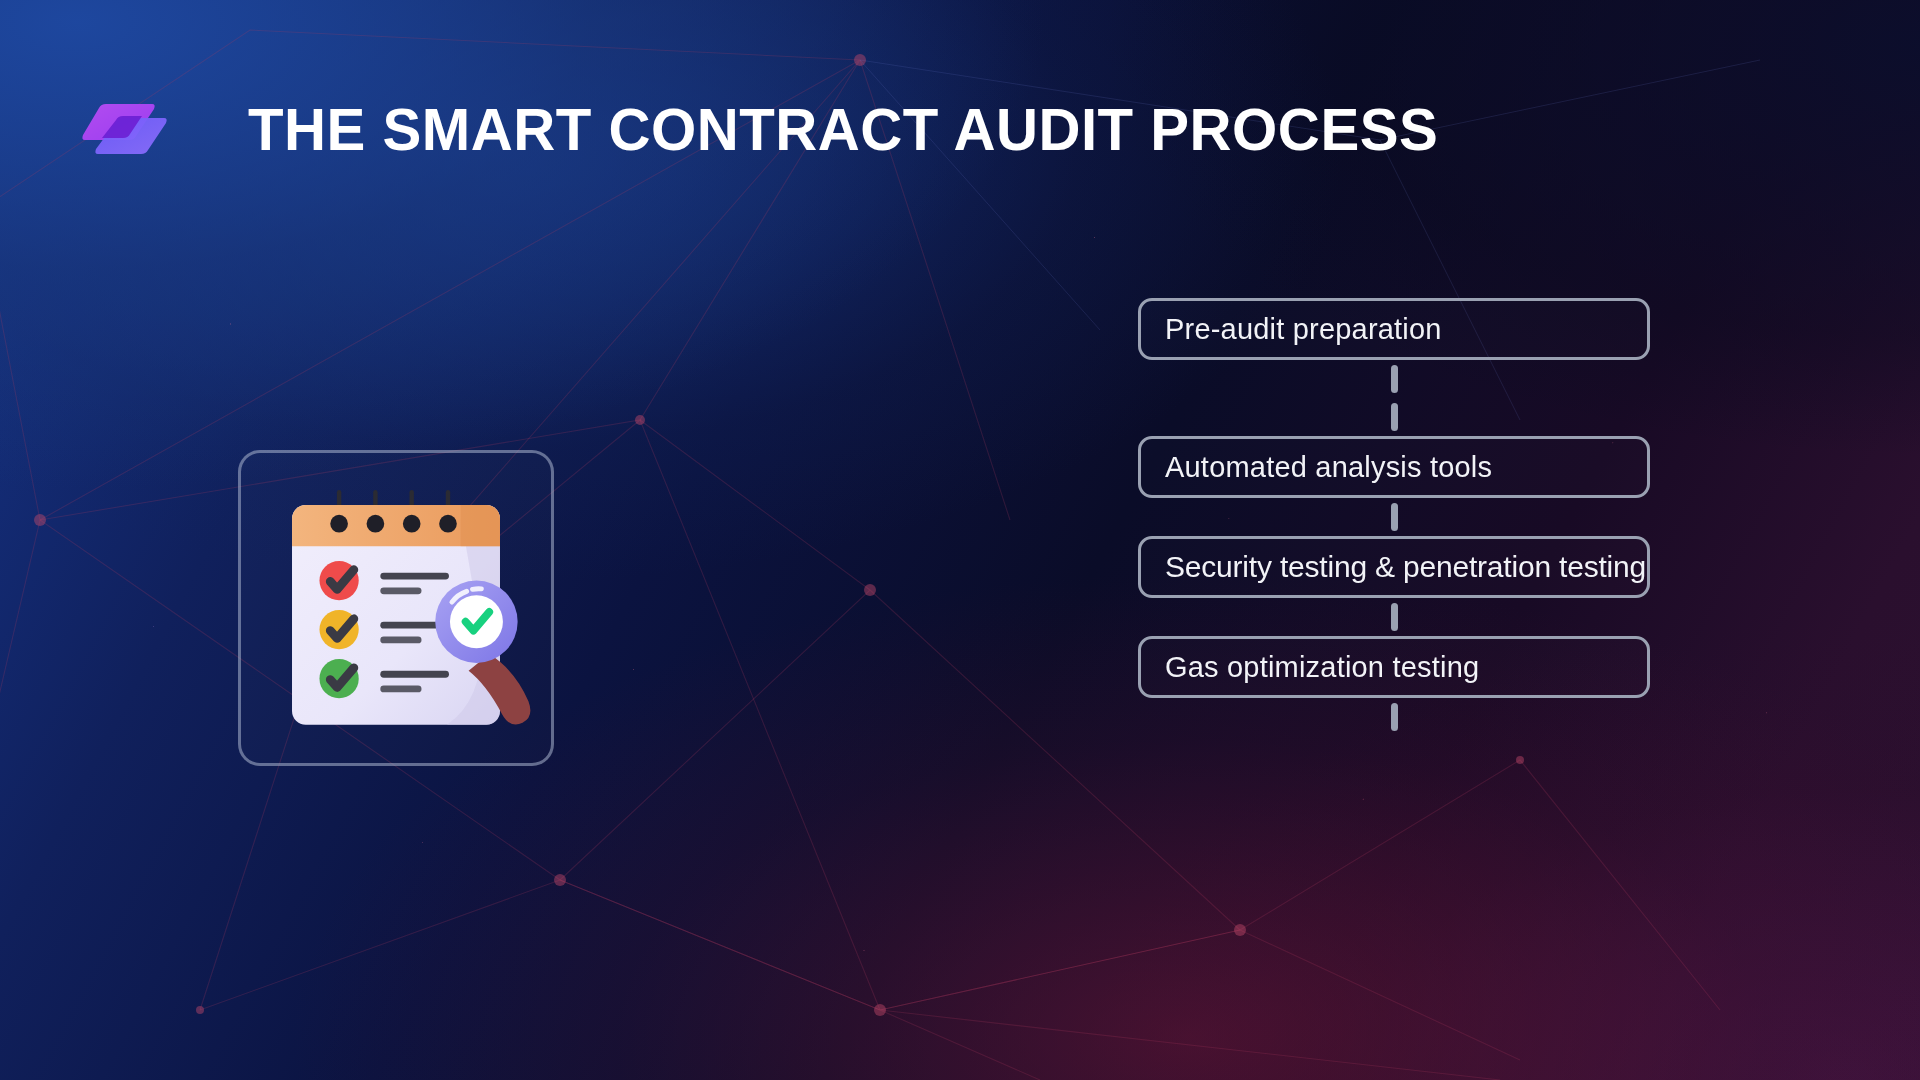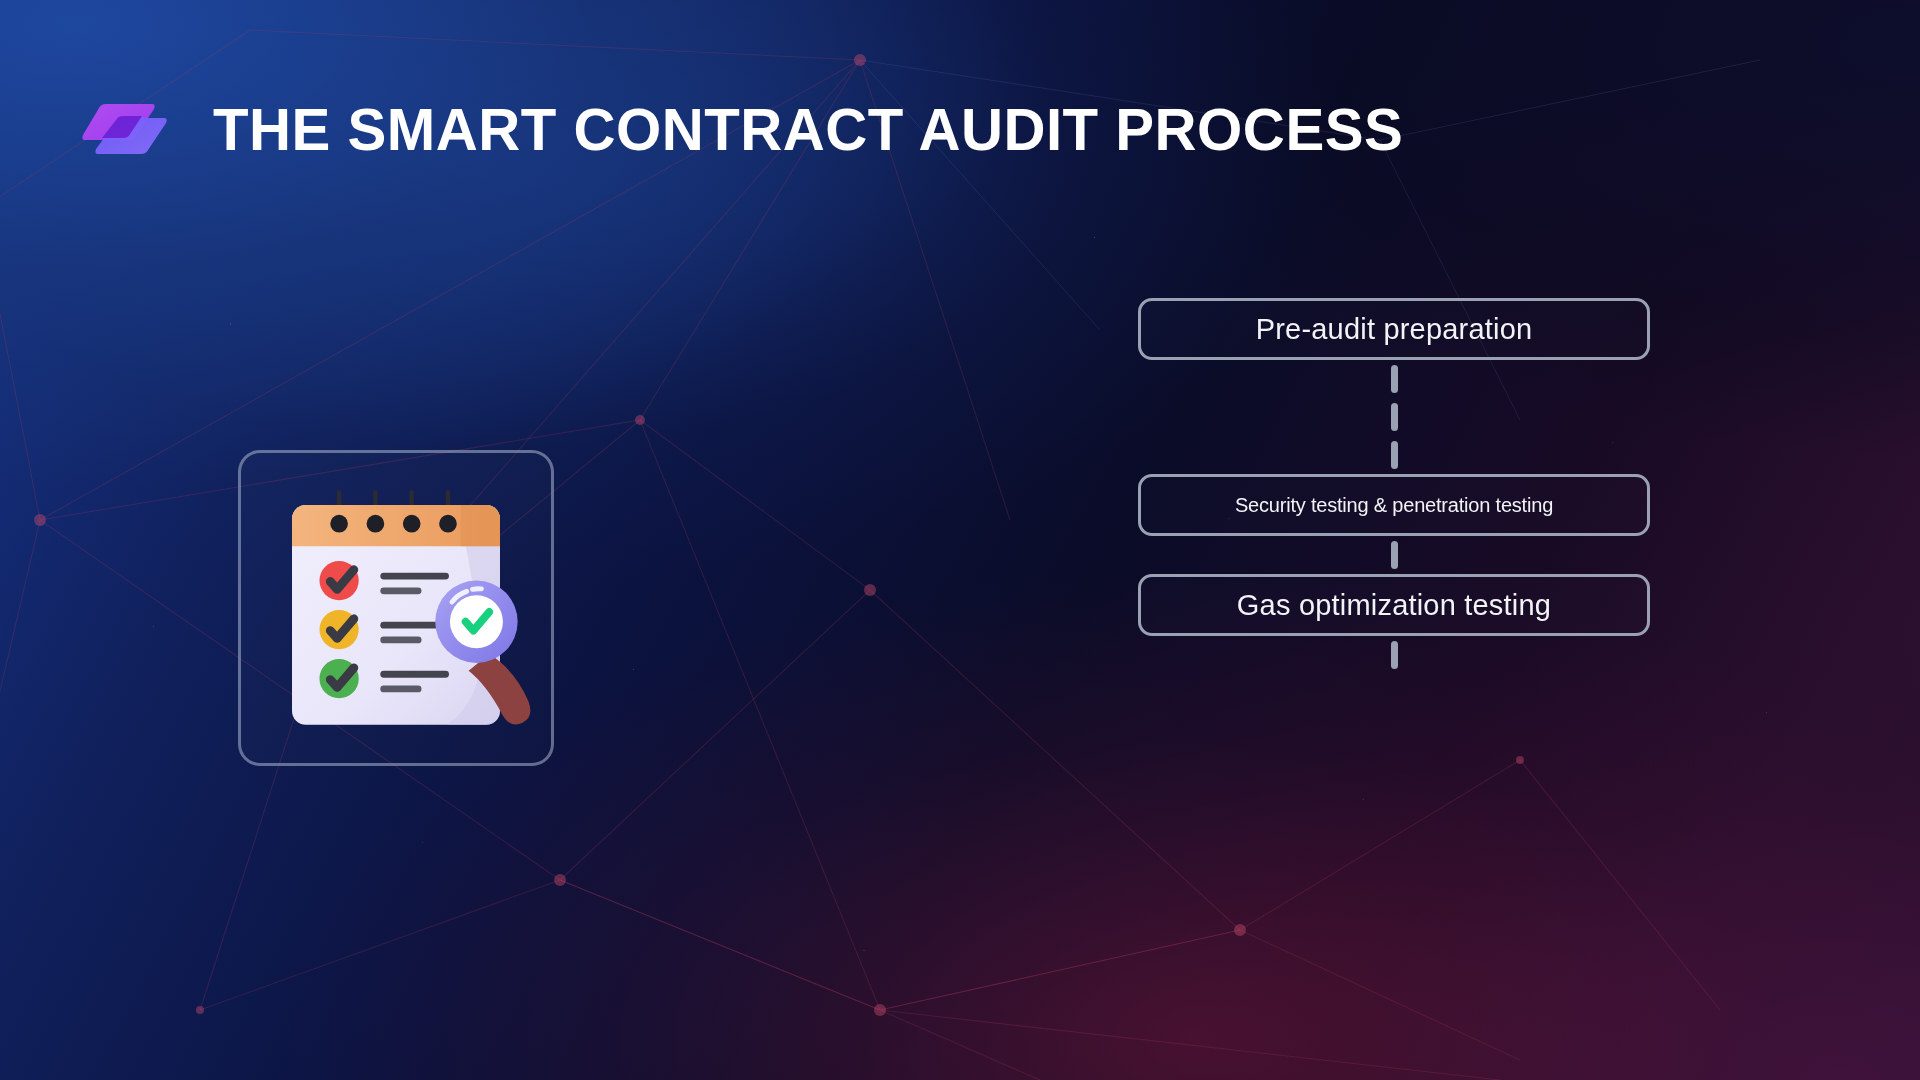--- a/index.html
+++ b/index.html
@@ -37,21 +37,21 @@
       radial-gradient(1.5px 1.5px at 92% 66%, rgba(255,120,150,0.30), transparent 60%),
       radial-gradient(1.5px 1.5px at 64% 48%, rgba(255,120,150,0.25), transparent 60%),
       radial-gradient(1.2px 1.2px at 8% 58%, rgba(220,160,255,0.25), transparent 60%);
     pointer-events:none;
   }
   #netlayer { position:absolute; inset:0; pointer-events:none; }
 
   
   #header {
     position:absolute; left:78px; top:96px;
-    display:flex; align-items:center; gap:45px;
+    display:flex; align-items:center; gap:80px;
   }
   #logo { width:90px; height:68px; flex:0 0 auto; }
   #title {
     color:#ffffff;
     font-size:60px;
     font-weight:bold;
     letter-spacing:0.5px;
     line-height:1;
     white-space:nowrap;
     font-family:"Liberation Sans", sans-serif;
@@ -73,32 +73,32 @@
   #flowchart {
     position:absolute; left:1138px; top:298px;
     width:512px;
     display:flex; flex-direction:column; align-items:center;
   }
   .flow-box {
     width:512px; height:62px;
     border:3px solid #9aa1b2;
     border-radius:14px;
     background:rgba(255,255,255,0.012);
-    display:flex; align-items:center; justify-content:center;
-    padding:0 8px;
+    display:flex; align-items:center; justify-content:flex-start;
+    padding:0 24px;
   }
   .flow-label {
     color:#f2f3f7;
     font-size:29px;
     font-weight:300;
     letter-spacing:0.2px;
     white-space:nowrap;
     font-family:"Liberation Sans", sans-serif;
   }
-  .flow-box.tight .flow-label { font-size:20px; letter-spacing:-0.2px; }
+  .flow-box.tight .flow-label { font-size:30px; letter-spacing:-0.2px; }
   .flow-connector {
     width:7px; height:28px;
     background:#9aa1b2;
     border-radius:4px;
     margin:5px 0;
   }
 </style>
 </head>
 <body>
 
@@ -227,20 +227,23 @@
 
   <div id="flowchart">
 
     <div class="flow-box">
       <span class="flow-label">Pre-audit preparation</span>
     </div>
     <div class="flow-connector"></div>
 
     <div class="flow-connector"></div>
 
+    <div class="flow-box">
+      <span class="flow-label">Automated analysis tools</span>
+    </div>
     <div class="flow-connector"></div>
 
     <div class="flow-box tight">
       <span class="flow-label">Security testing &amp; penetration testing</span>
     </div>
     <div class="flow-connector"></div>
 
     <div class="flow-box">
       <span class="flow-label">Gas optimization testing</span>
     </div>

